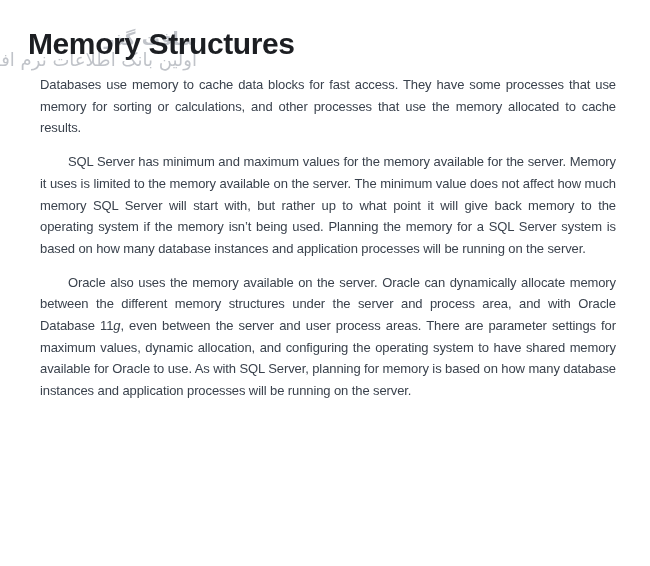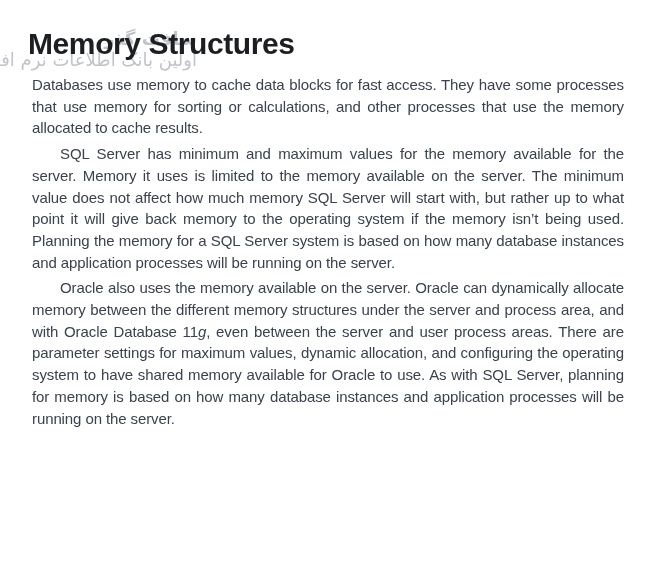--- a/index.html
+++ b/index.html
@@ -51,22 +51,22 @@
     margin: 0 0 12px 0;
     font-size: 30px;
     font-weight: bold;
     letter-spacing: -0.4px;
     line-height: 36px;
     color: #1c1e22;
   }
   p.para {
     position: relative;
     z-index: 2;
-    margin: 4px;
-    font-size: 15px;
+    margin: 12px;
+    font-size: 13px;
     line-height: 21.7px;
     text-align: justify;
     color: #3a424d;
     letter-spacing: -0.1px;
   }
   p.para.indent {
     text-indent: 28px;
   }
   .italic-g {
     font-style: italic;

